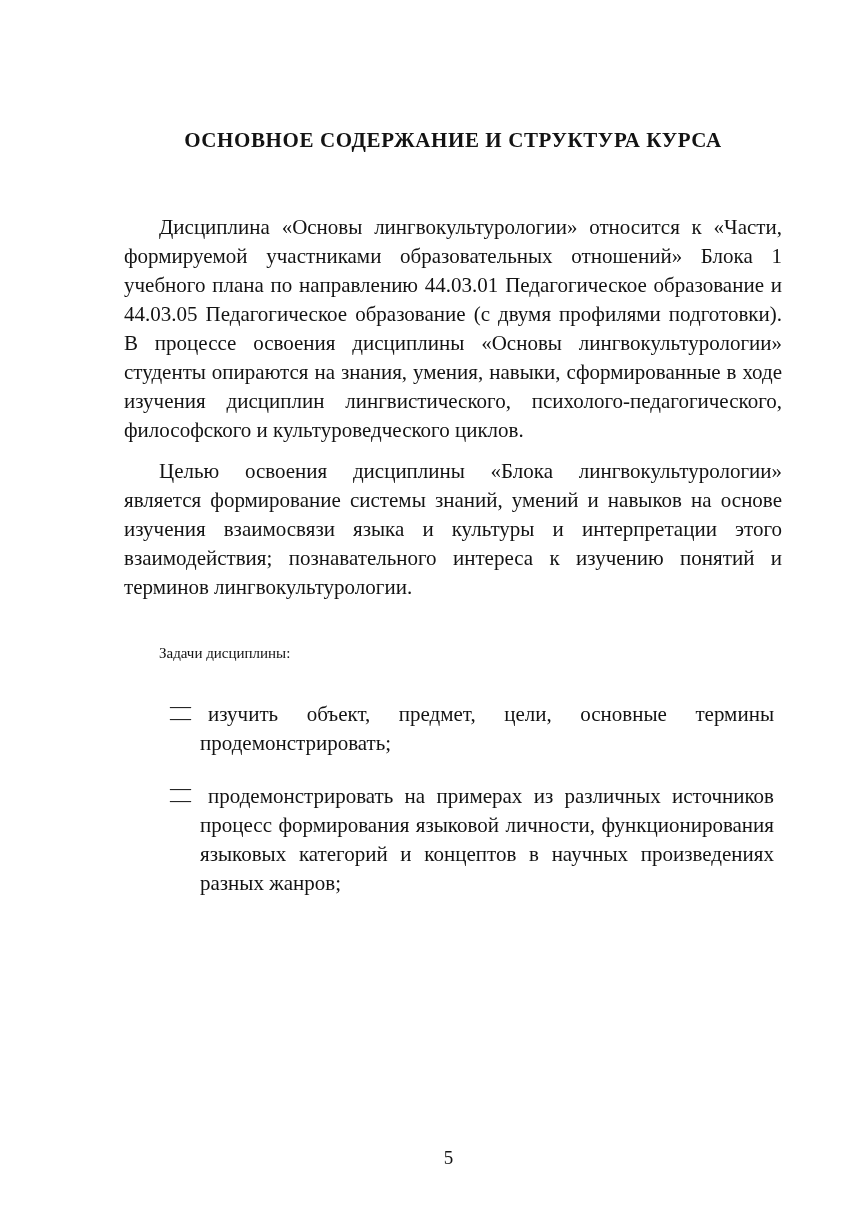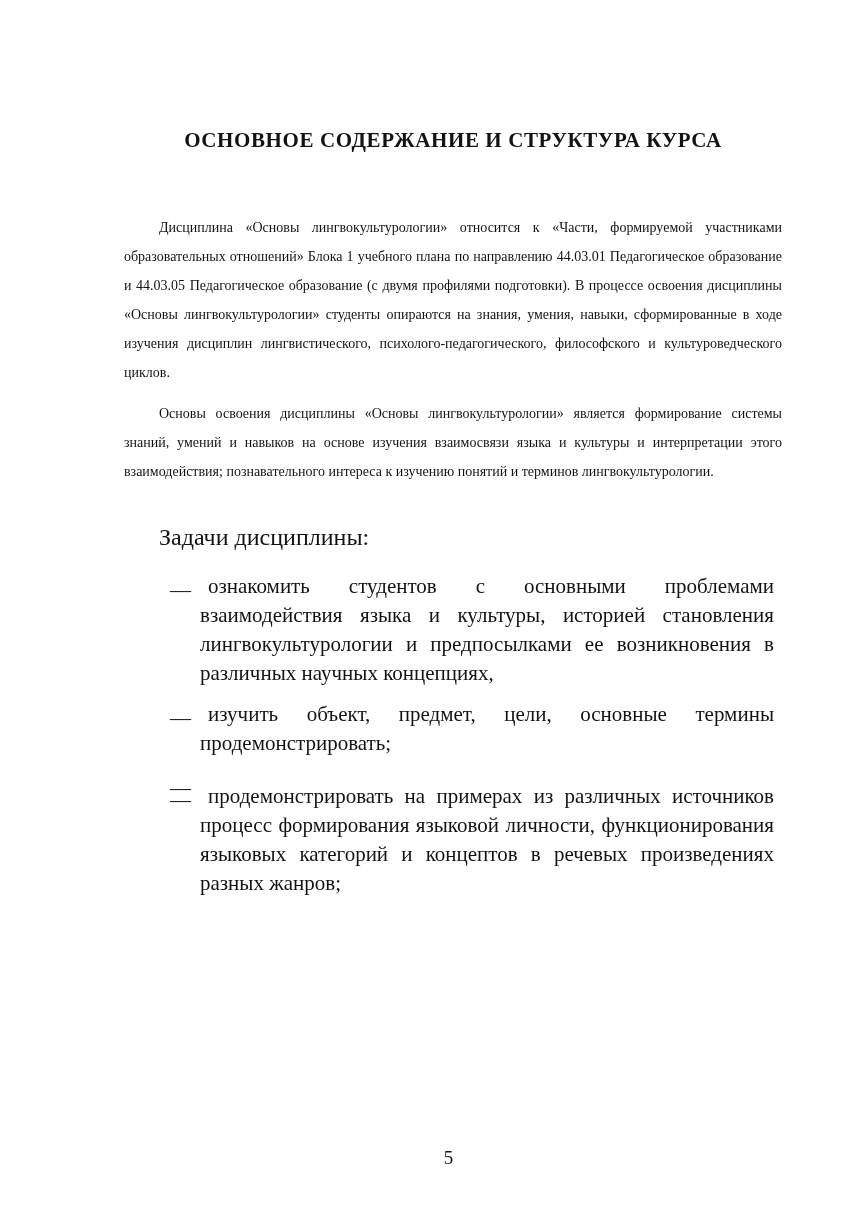--- a/index.html
+++ b/index.html
@@ -26,29 +26,29 @@
   .title {
     margin-top: 95px;
     margin-bottom: 52px;
     text-align: center;
     font-size: 21px;
     line-height: 26px;
     font-weight: bold;
     letter-spacing: 0.6px;
   }
   .para {
-    font-size: 14px;
+    font-size: 21px;
     line-height: 29px;
     text-align: justify;
     text-indent: 35px;
     hyphens: auto;
   }
   .tasks-heading {
     margin-top: 29px;
-    font-size: 24px;
+    font-size: 15px;
     line-height: 29px;
     text-indent: 35px;
   }
   .task-list {
     list-style: none;
   }
   .task {
     position: relative;
     padding-left: 72px;
     font-size: 21px;
@@ -74,38 +74,37 @@
 </head>
 <body>
 
 <div class="page">
   <div class="content">
 
     <h1 class="title">ОСНОВНОЕ СОДЕРЖАНИЕ И СТРУКТУРА КУРСА</h1>
 
     <p class="para">Дисциплина «Основы лингвокультурологии» относится к «Части, формируемой участниками образовательных отношений» Блока 1 учебного плана по направлению 44.03.01 Педагогическое образование и 44.03.05 Педагогическое образование (с двумя профилями подготовки). В процессе освоения дисциплины «Основы лингвокультурологии» студенты опираются на знания, умения, навыки, сформированные в ходе изучения дисциплин лингвистического, психолого-педагогического, философского и культуроведческого циклов.</p>
 
-    <p class="para">Основы освоения дисциплины «Основы лингвокультурологии» является формирование системы знаний, умений и навыков на основе изучения взаимосвязи языка и культуры и интерпретации этого взаимодействия; познавательного интереса к изучению понятий и терминов лингвокультурологии.</p>
+    <p class="para">Целью освоения дисциплины «Блока лингвокультурологии» является формирование системы знаний, умений и навыков на основе изучения взаимосвязи языка и культуры и интерпретации этого взаимодействия; познавательного интереса к изучению понятий и терминов лингвокультурологии.</p>
 
     <p class="tasks-heading">Задачи дисциплины:</p>
 
     <ul class="task-list">
       <li class="task">
         <span class="marker">—</span>
-        <span class="task-text">ознакомить студентов с основными проблемами взаимодействия языка и культуры, историей становления лингвокультурологии и предпосылками ее возникновения в различных научных концепциях,</span>
       </li>
       <li class="task">
         <span class="marker">—</span>
         <span class="task-text">изучить объект, предмет, цели, основные термины продемонстрировать;</span>
       </li>
       <li class="task">
         <span class="marker">—</span>
       </li>
       <li class="task">
         <span class="marker">—</span>
-        <span class="task-text">продемонстрировать на примерах из различных источников процесс формирования языковой личности, функционирования языковых категорий и концептов в речевых произведениях разных жанров;</span>
+        <span class="task-text">продемонстрировать на примерах из различных источников процесс формирования языковой личности, функционирования языковых категорий и концептов в научных произведениях разных жанров;</span>
       </li>
     </ul>
 
   </div>
 
   <div class="page-number">5</div>
 </div>
 
 </body></html>

